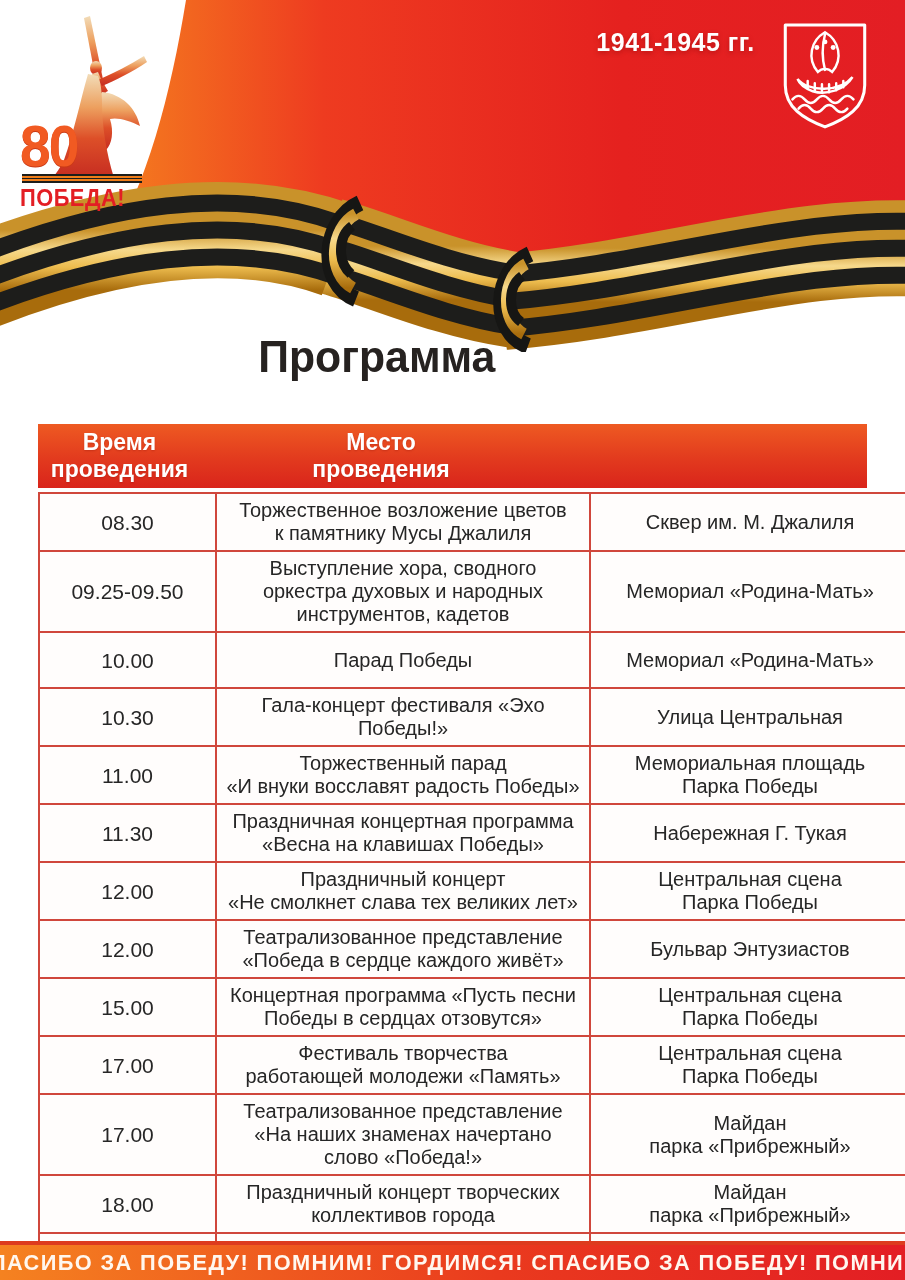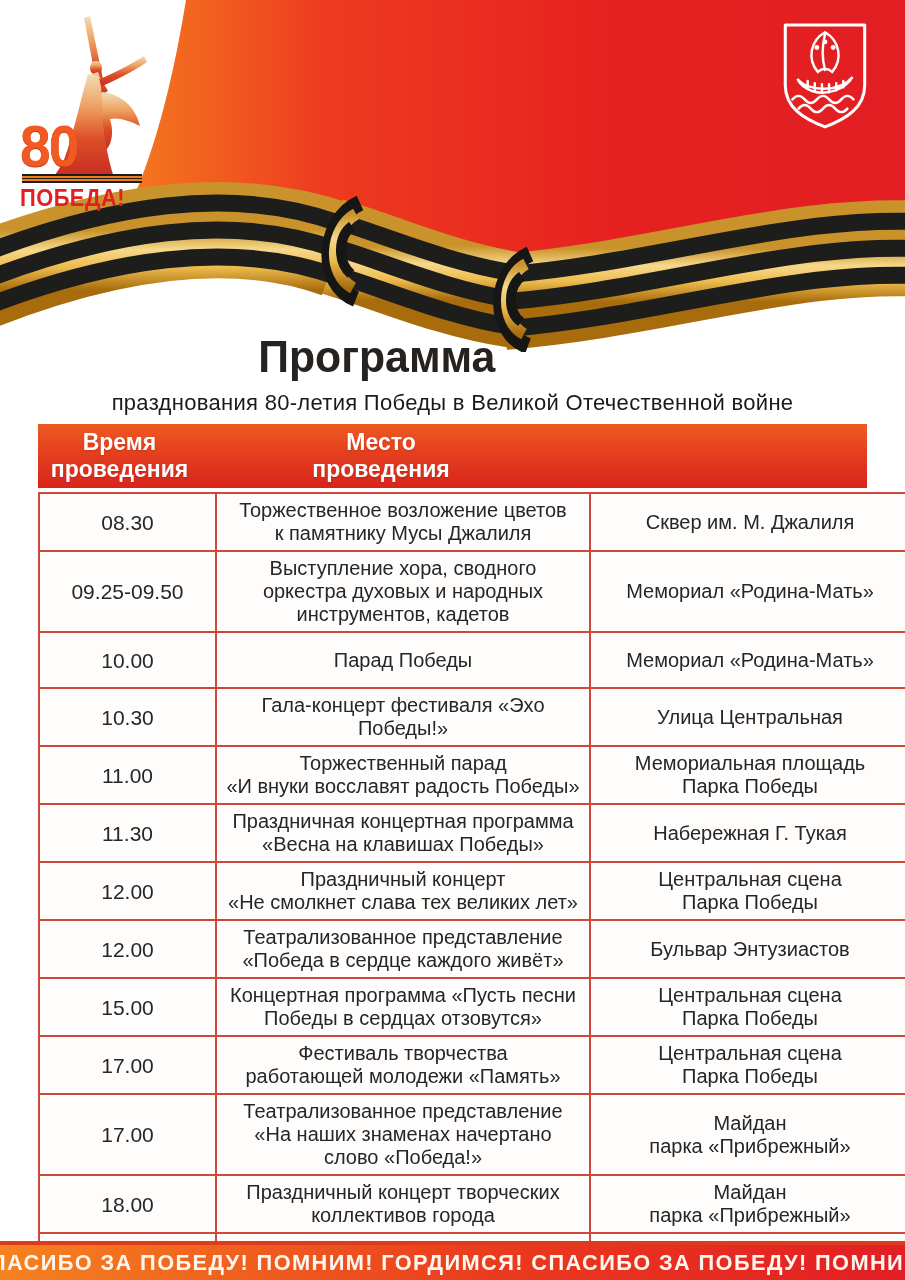--- a/index.html
+++ b/index.html
@@ -173,20 +173,21 @@
         <path d="M 48 58 C 40 86, 34 116, 24 144 C 20 152, 16 158, 12 162 L 74 162 C 66 136, 62 110, 62 86 C 62 74, 60 64, 58 60 Z"></path>
       </g>
     </svg>
     <div class="num">80</div>
     <div class="mini-ribbon"></div>
     <div class="cap">ПОБЕДА!</div>
   </div>
 
 
   <div class="dateblock">
+    <div class="y">1941-1945 гг.</div>
   </div>
 
   <svg class="emblem" width="92" height="112" viewBox="0 0 90 110" aria-hidden="true">
     <g stroke="#ffffff" stroke-width="3" fill="none" stroke-linecap="round" stroke-linejoin="round">
       <path d="M 6 5 L 84 5 L 84 64 C 84 86, 66 97, 45 105 C 24 97, 6 86, 6 64 Z"></path>
     </g>
     <g stroke="#ffffff" stroke-width="2.4" fill="none" stroke-linecap="round">
 
       <path d="M 13 78 q 6 -7 12 0 t 12 0 t 12 0 t 12 0 t 12 0"></path>
       <path d="M 19 87 q 6 -7 12 0 t 12 0 t 12 0 t 12 0"></path>
@@ -200,21 +201,20 @@
     <g fill="#ffffff">
       <circle cx="37" cy="27" r="2.4"></circle>
       <circle cx="45" cy="21.5" r="2.4"></circle>
       <circle cx="53" cy="27" r="2.4"></circle>
     </g>
   </svg>
 
   <div class="title">
     <span>Программа</span>
   </div>
-  <div class="subtitle">празднования 80-летия Победы в Великой Отечественной войне</div>
 
   <div class="tablewrap">
     <div class="thead">
       <div class="th">Время
 проведения</div>
       <div class="th">Место
 проведения</div>
     </div>
     <table class="grid">
       <tbody>

